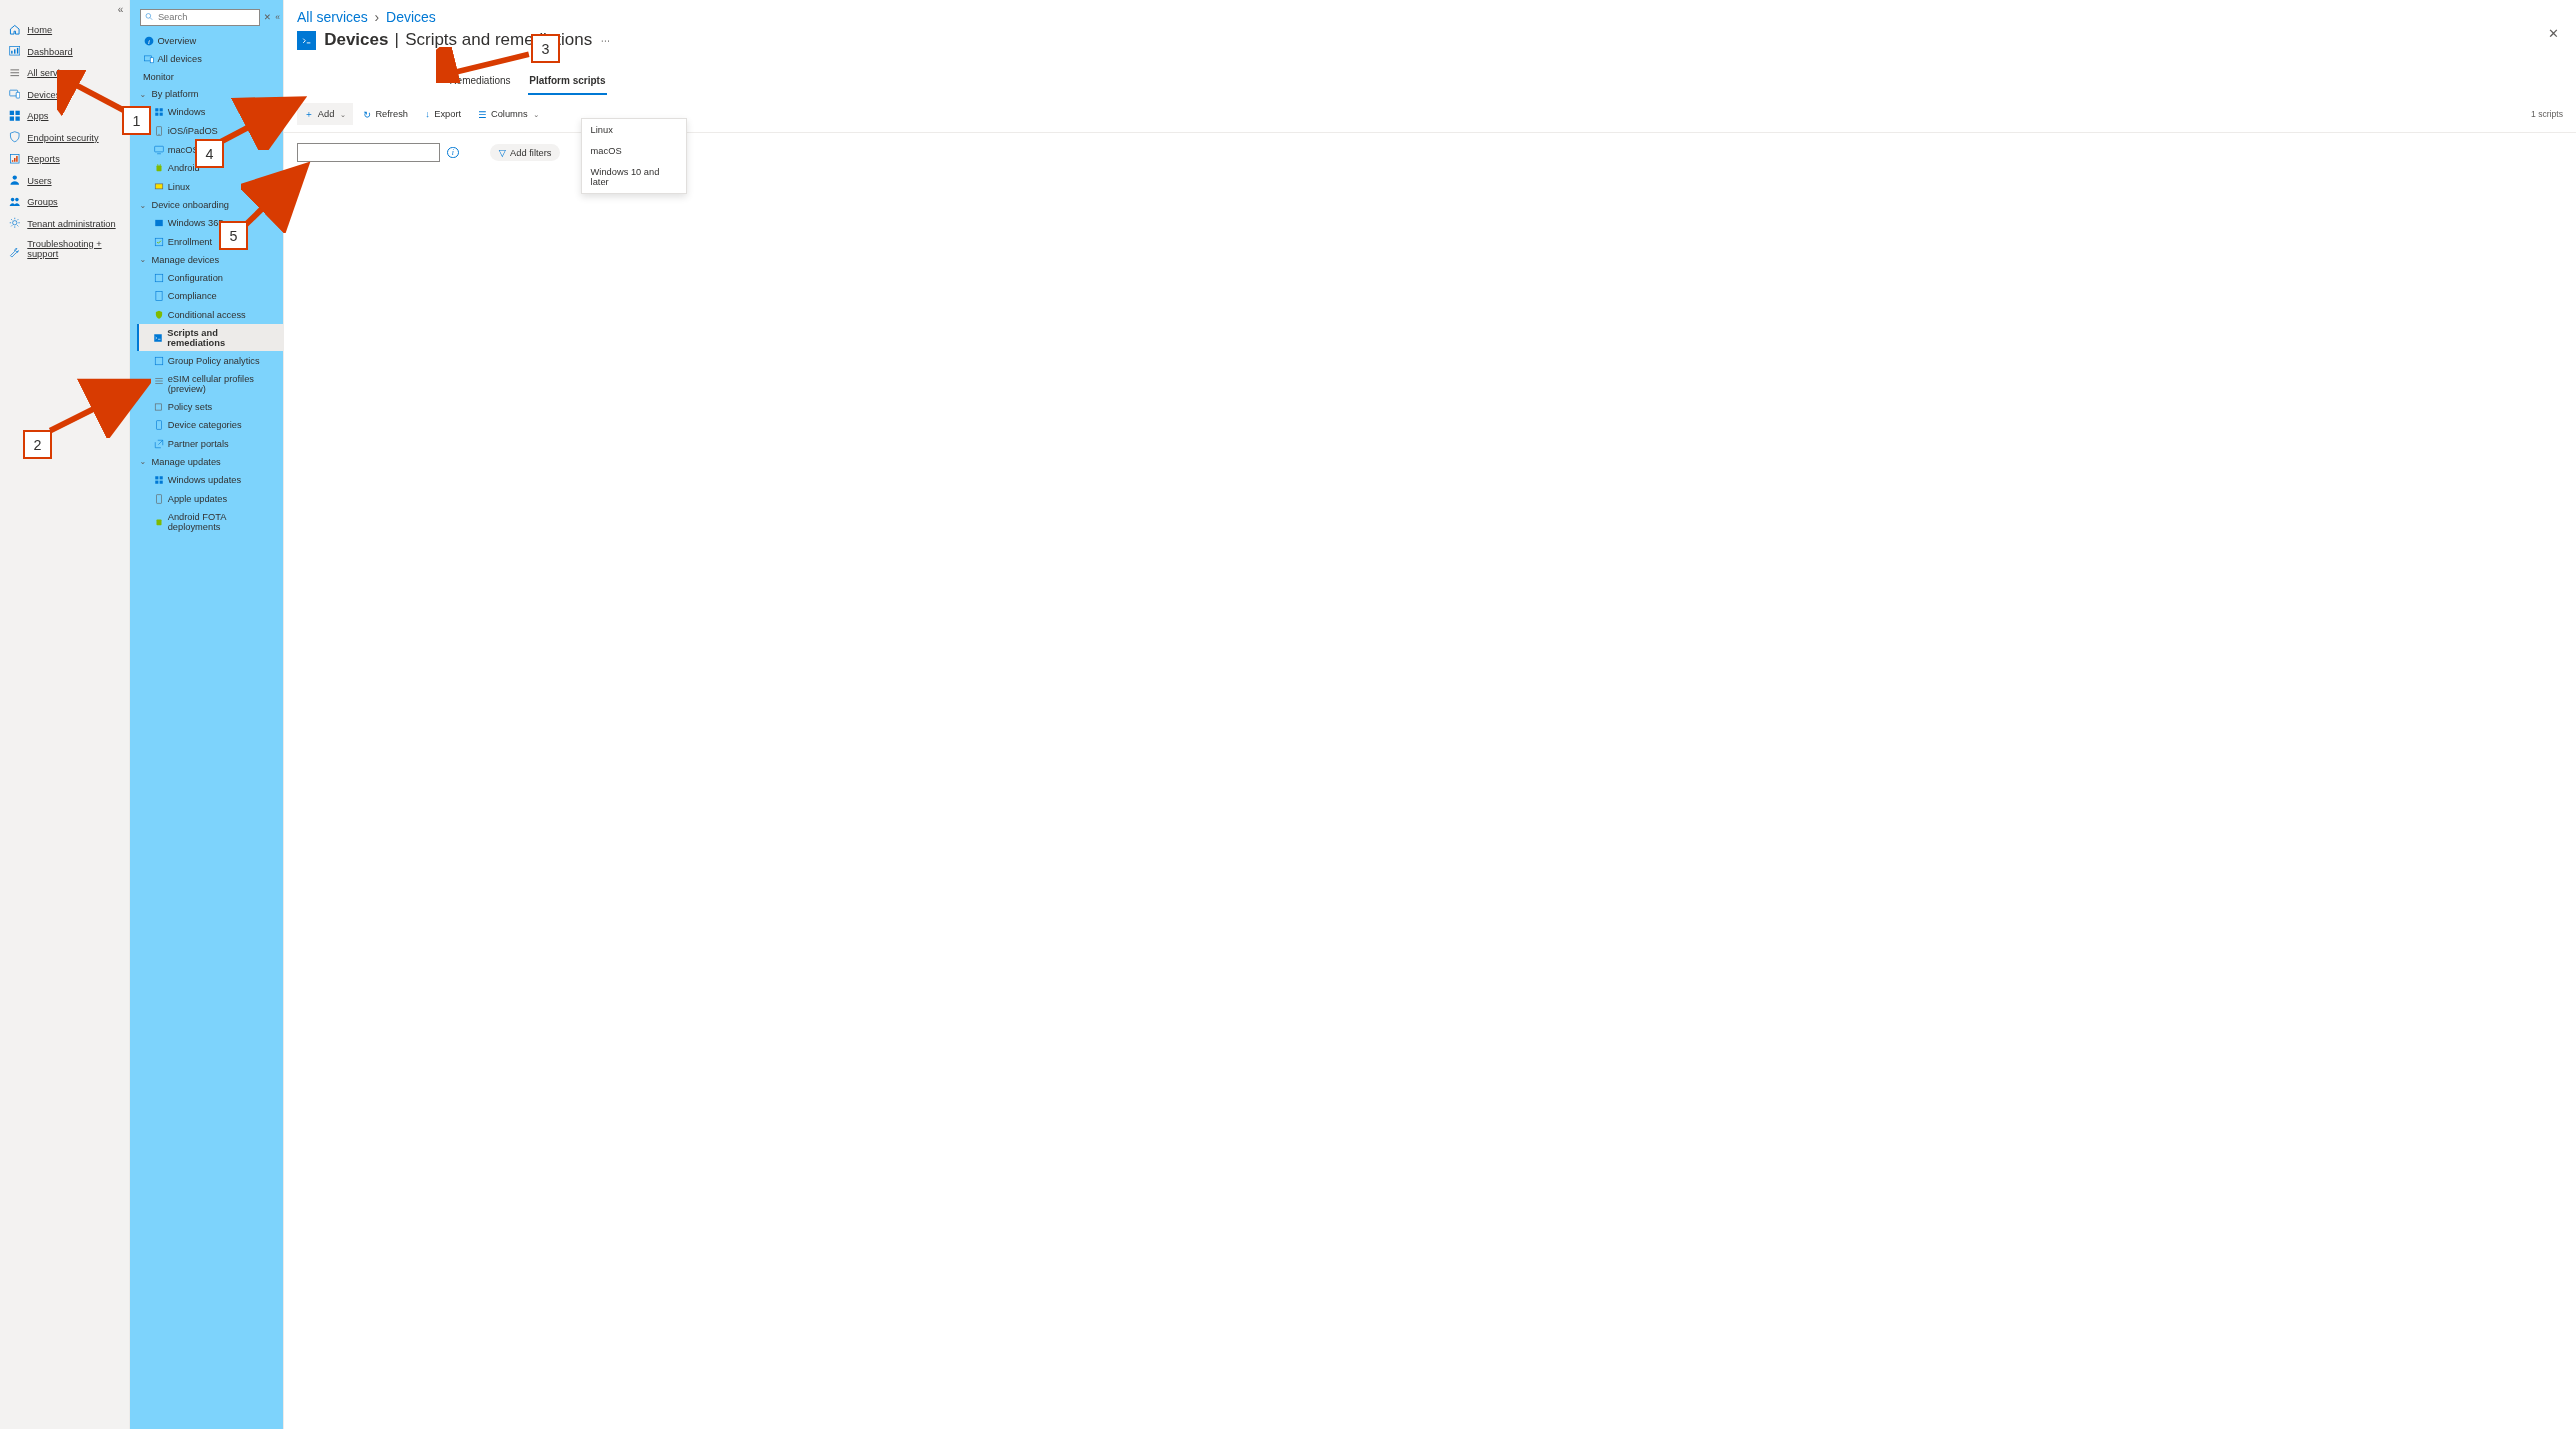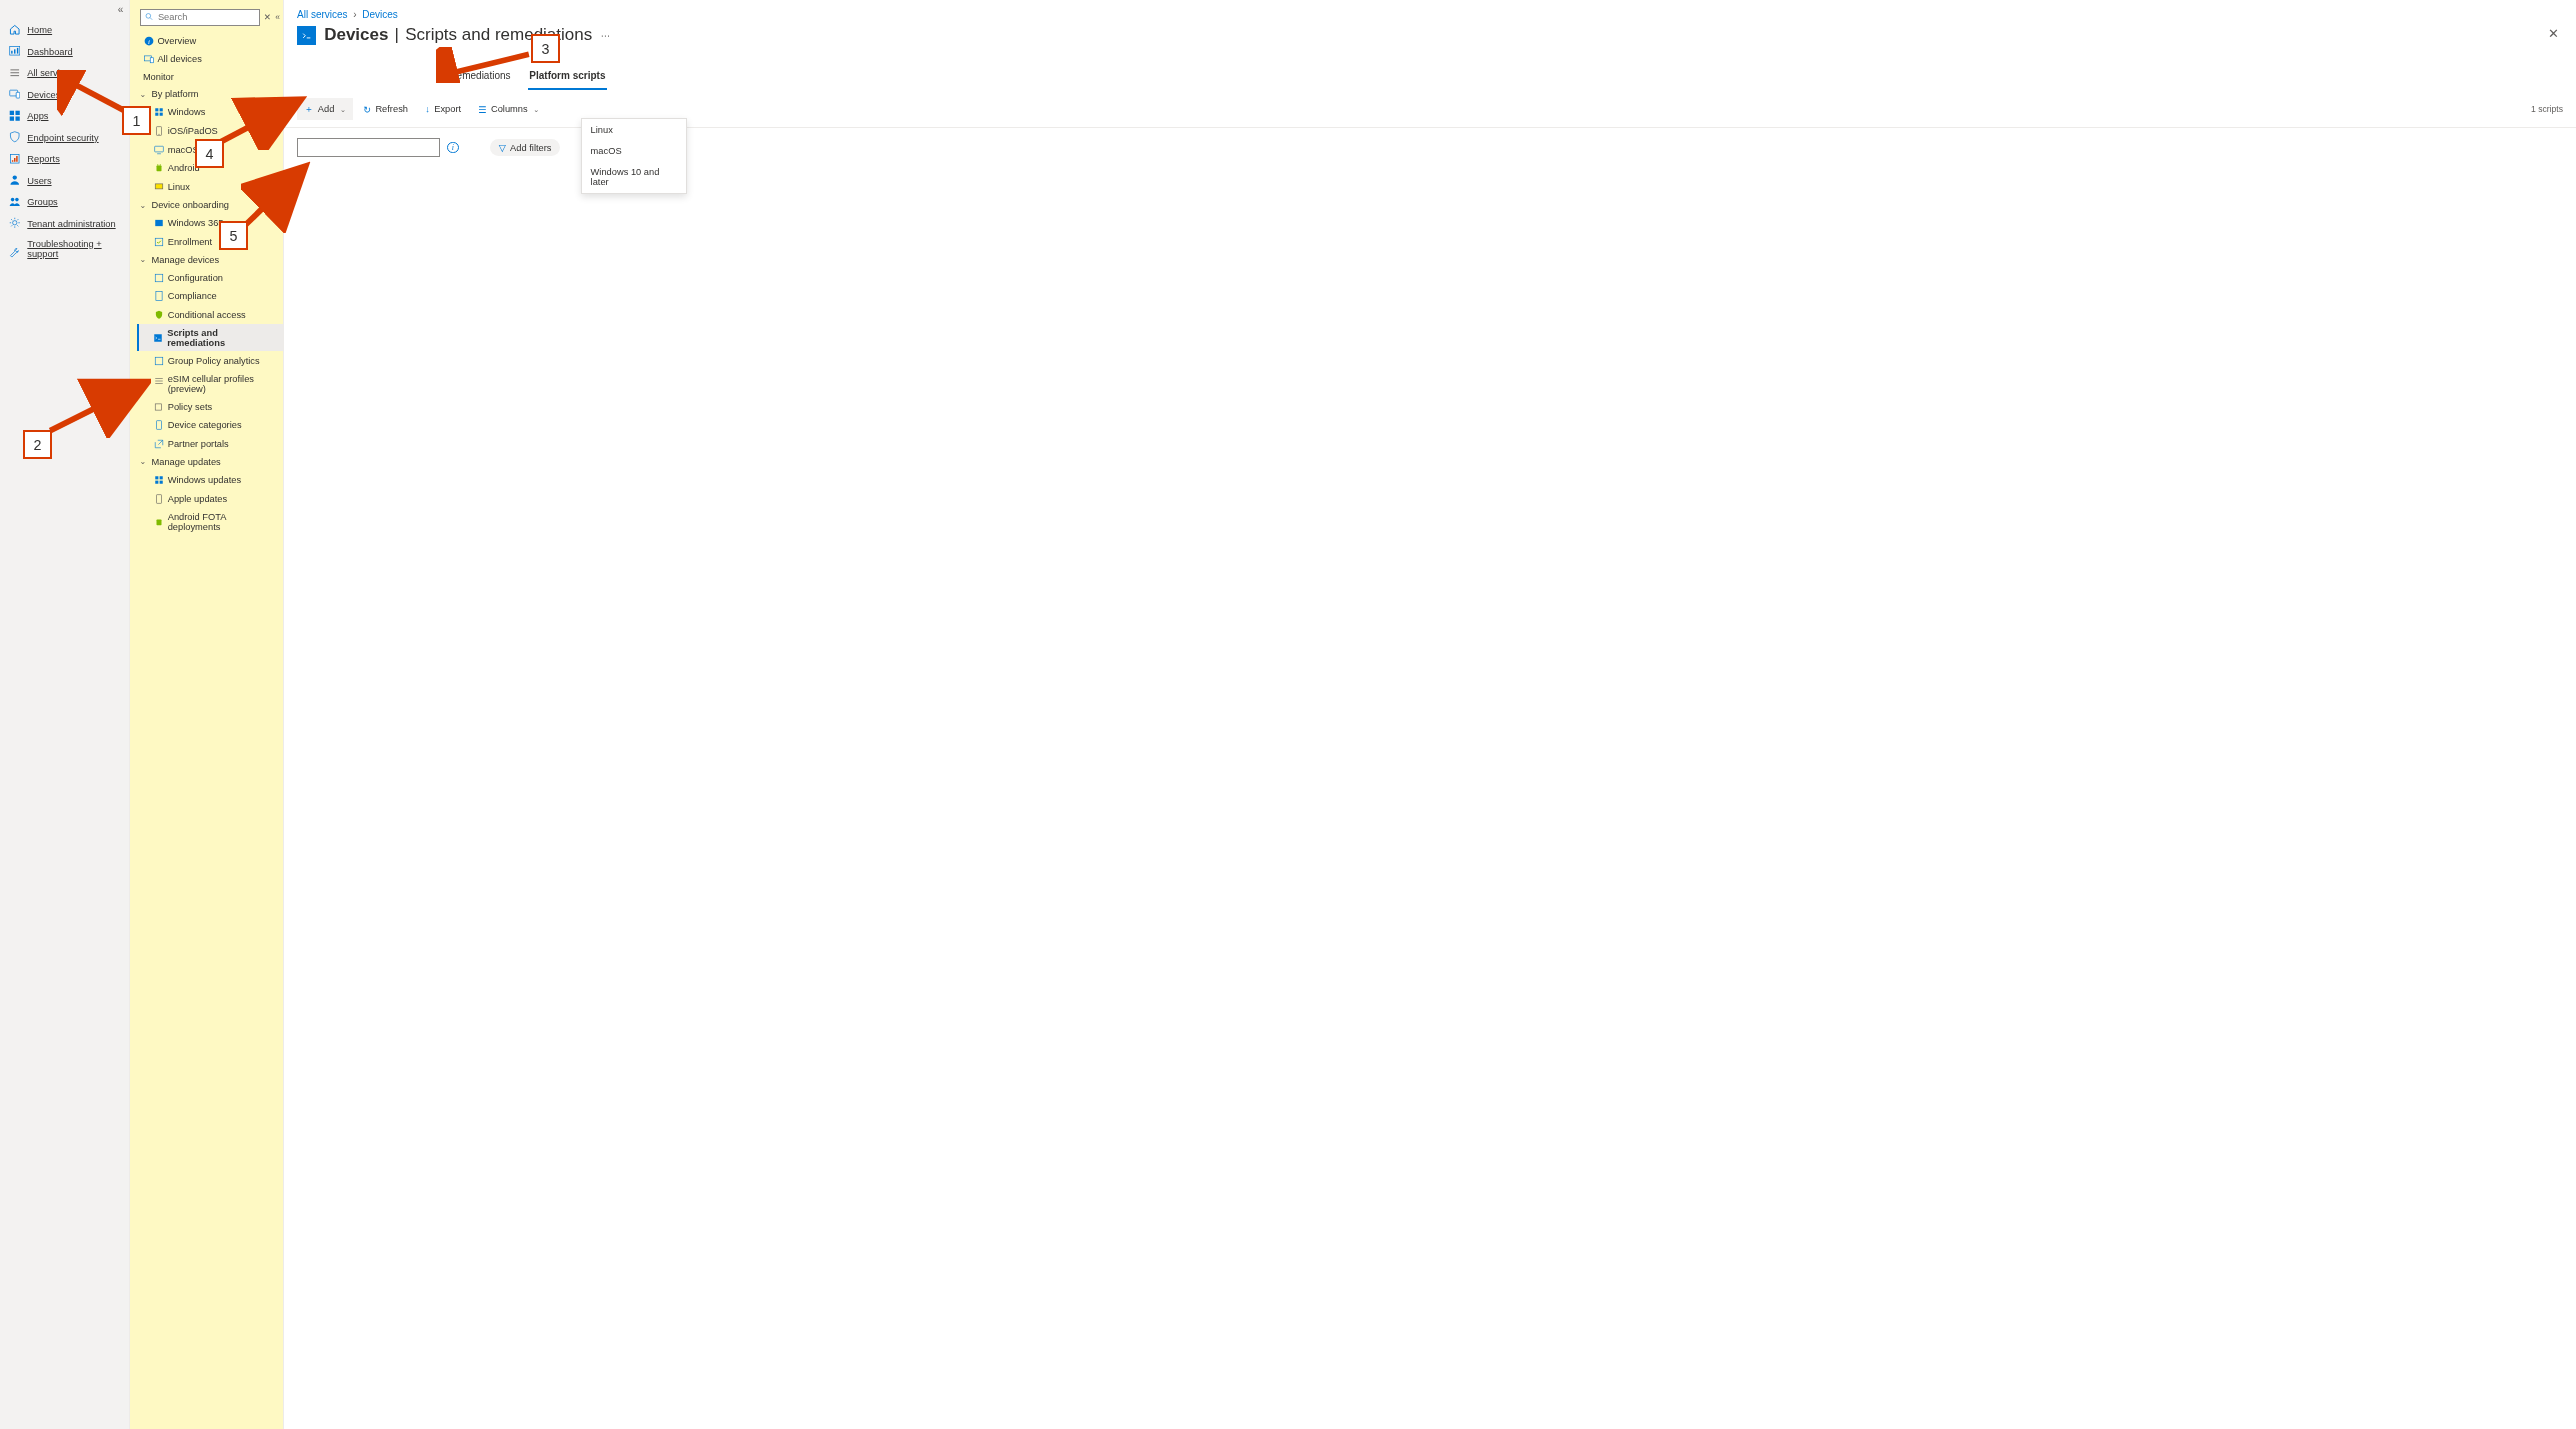--- a/index.html
+++ b/index.html
@@ -44,21 +44,21 @@
     color: #323130;
     text-decoration: underline;
   }
   .global-nav-item .icon { width: 11.5px; height: 11.5px; display: inline-flex; align-items: center; justify-content: center; }
   .global-nav-item.first { margin-top: 18.6px; }
 
   
   .resource-nav {
     width: 154px;
     border-right: 0.7px solid #edebe9;
-    background: #fef9c3;
+    background: #7dd3fc;
     display: flex;
     flex-direction: column;
     padding-left: 7.2px;
     padding-right: 0;
     padding-top: 7.2px;
     position: relative;
   }
   .search-row {
     display: flex;
     align-items: center;
@@ -119,21 +119,21 @@
   
   .main {
     flex: 1;
     background: #fff;
     display: flex;
     flex-direction: column;
     position: relative;
   }
   .breadcrumb {
     padding: 8.6px 13px 2.9px 13px;
-    font-size: 10px;
+    font-size: 14px;
   }
   .breadcrumb a { color: #0078d4; text-decoration: none; cursor: pointer; }
   .breadcrumb .sep { color: #605e5c; margin: 0 2.9px; }
   .page-title-row {
     display: flex;
     align-items: center;
     gap: 8.6px;
     padding: 2.9px 13px 5.7px 13px;
   }
   .page-title-icon {

